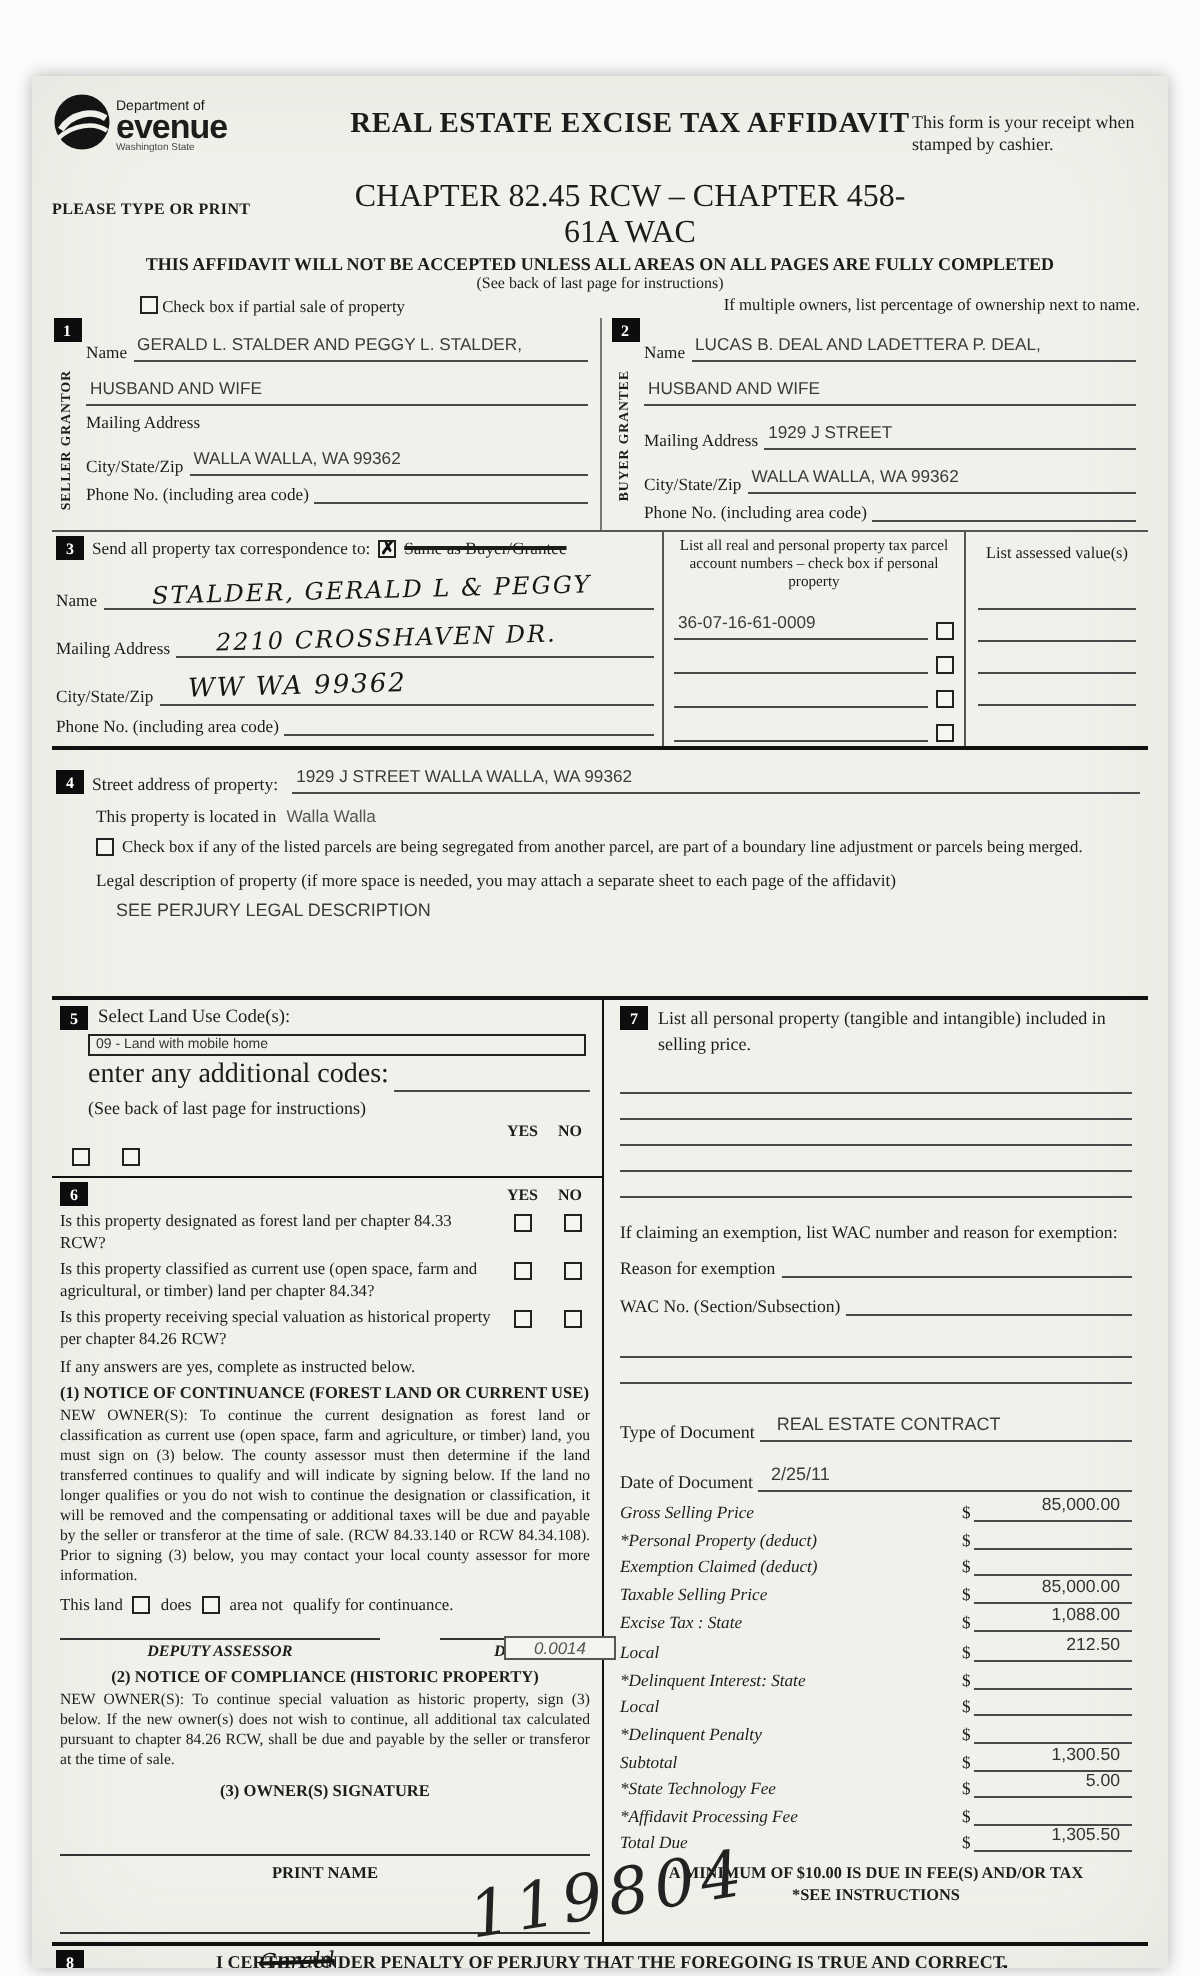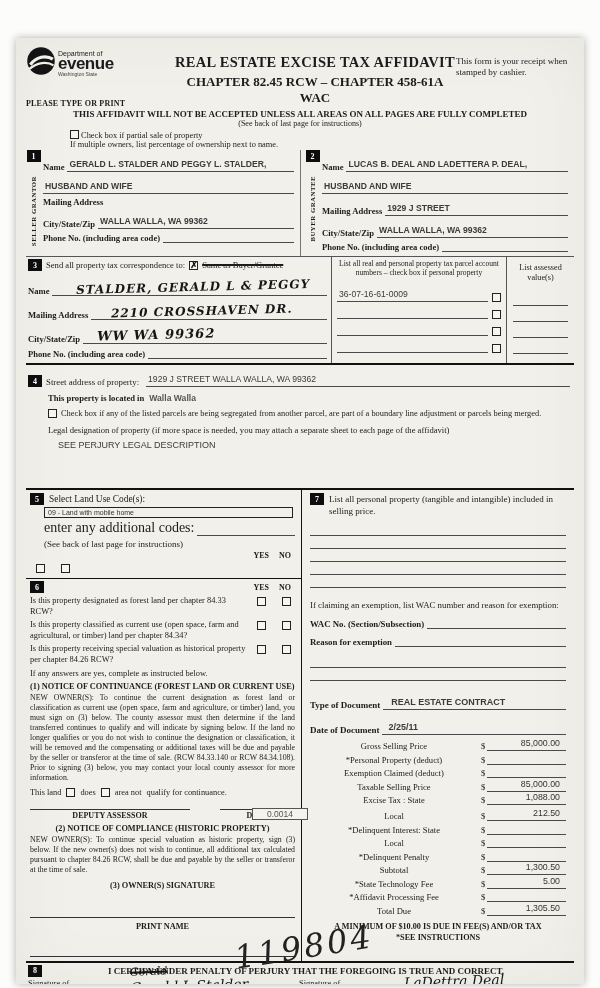--- a/index.html
+++ b/index.html
@@ -5,55 +5,55 @@
   * { margin:0; padding:0; box-sizing:border-box; }
   html,body { width:600px; height:988px; background:#fcfcfb; font-family:"Liberation Serif", serif; color:#1c1c1c; }
   .page { position:absolute; left:16px; top:38px; width:568px; height:946px; background:#f1f0ea;
           box-shadow:0 0 8px rgba(0,0,0,.3), inset 0 0 60px rgba(120,115,100,.08);
           padding:8px 10px 4px 10px; overflow:hidden; }
   
   .cb { display:inline-block; width:9px; height:9px; border:1px solid #222; background:#f6f5f0; vertical-align:-1px; flex:none; }
   .cb.checked { font-size:9px; line-height:7px; text-align:center; font-weight:bold; color:#111; }
   .numbox { display:inline-flex; align-items:center; justify-content:center; width:14px; height:12px;
             background:#0d0d0d; color:#fff; font:bold 8px "Liberation Serif",serif; flex:none; }
-  .frow { display:flex; align-items:flex-end; margin-top:3px;font-weight:bold; }
+  .frow { display:flex; align-items:flex-end; margin-top:3px; }
   .lbl { font-size:8.6px; white-space:nowrap; padding-right:3px; }
   .fill { flex:1; border-bottom:1px solid #4a4a4a; min-height:11px; position:relative; }
   .typed { font-family:"Liberation Sans", sans-serif; font-size:8.6px; color:#3b3b3b; padding-left:2px; white-space:nowrap; }
   .hw { font-family:"DejaVu Serif", serif; font-style:italic; color:#161616; white-space:nowrap; }
   .ctr { text-align:center; }
   s { text-decoration-thickness:2px; }
   
   .hdr { display:flex; align-items:flex-start; }
   .logo-wrap { width:148px; flex:none; }
   .logo { display:flex; align-items:center; }
   .logo svg { width:30px; height:30px; }
   .brand { margin-left:2px; line-height:1; }
   .brand-top { font-size:7px; font-family:"Liberation Sans",sans-serif; }
   .brand-main { font-size:17px; font-weight:bold; font-family:"Liberation Sans",sans-serif; letter-spacing:-.5px; margin-top:-2px;}
   .brand-sub { font-size:5px; font-family:"Liberation Sans",sans-serif; color:#444; }
   .please { font-size:8px; margin-top:19px; letter-spacing:.2px;font-weight:bold; }
   .titleblock { flex:1; text-align:center; padding-top:8px; }
   .title { font-size:14.5px; font-weight:bold; letter-spacing:.3px; }
-  .subtitle { font-size:13px; margin-top:3px;font-weight:bold; }
+  .subtitle { font-size:16px; margin-top:19px; }
   .receipt { width:118px; flex:none; font-size:9px; text-align:left; padding-top:10px; line-height:1.25; }
   .notice { text-align:center; font-size:9px; font-weight:bold; margin-top:1px; }
   .seeback { text-align:center; font-size:8px; }
-  .toprow { display:flex; justify-content:space-between; font-size:8.4px; margin-top:2px; padding:0 4px 0 44px;flex-direction:column; }
+  .toprow { display:flex; justify-content:space-between; font-size:8.4px; margin-top:2px; padding:0 4px 0 44px; }
   
   .parties { display:flex; margin-top:1px; }
   .party { width:50%; display:flex; padding-bottom:4px; }
   .party + .party { border-left:1px solid #777; padding-left:4px; }
   .sideband { width:15px; flex:none; display:flex; flex-direction:column; align-items:center; }
   .vlabel { writing-mode:vertical-rl; transform:rotate(180deg); font-size:6.8px; font-weight:bold; letter-spacing:.5px; margin-top:14px; line-height:1.1; }
   .pfields { flex:1; padding:0 6px 0 2px; }
   
   .sec3 { display:flex; border-top:1px solid #555; }
   .s3a { width:305px; flex:none; padding:2px 4px 4px 2px; }
-  .s3b { width:176px; flex:none; border-left:1px solid #555; border-right:1px solid #555; padding:2px 5px; }
+  .s3b { width:152px; flex:none; border-left:1px solid #555; border-right:1px solid #555; padding:2px 5px; }
   .s3c { flex:1; padding:2px 6px; }
   .small-hdr { font-size:7.6px; text-align:center; line-height:1.2; }
   .parcelrow { display:flex; align-items:flex-end; margin-top:6px; }
   .parcelrow .fill { margin-right:4px; }
   .assessline { border-bottom:1px solid #4a4a4a; height:13px; margin-top:3px; }
   .hwbig { font-size:12px; letter-spacing:1px; transform:rotate(-1.5deg); display:inline-block; }
   
   .sec4 { border-top:2px solid #111; padding:3px 4px 6px 2px; }
   .sec4 .frow { margin-top:4px; }
   
@@ -64,28 +64,28 @@
   .sec6 { padding:2px 6px 4px 4px; }
   .codebox { border:1px solid #222; font-family:"Liberation Sans",sans-serif; font-size:7px; color:#333;
              padding:1px 3px; margin:2px 2px 2px 14px; }
   .yn-hdr { display:flex; justify-content:flex-end; font-size:8px; font-weight:bold; gap:10px; padding-right:4px; }
   .qrow { display:flex; align-items:flex-start; margin-top:3px; }
   .qtext { flex:1; font-size:8.4px; line-height:1.25; padding-right:4px; }
   .qboxes { width:44px; flex:none; display:flex; justify-content:space-between; padding:1px 4px 0 6px; }
   .para { font-size:7.8px; line-height:1.28; text-align:justify; margin-top:2px; }
   .ptitle { font-size:8.3px; font-weight:bold; margin-top:4px; }
   .landline { display:flex; align-items:center; gap:5px; font-size:8.4px; margin-top:5px; }
-  .siglines { display:flex; gap:30px; margin-top:12px; }
+  .siglines { display:flex; gap:30px; margin-top:12px;font-style:italic; }
   .sigline { border-top:1px solid #333; text-align:center; font-size:8px; font-weight:bold; padding-top:1px; }
   .fullline { border-bottom:1px solid #333; height:14px; }
   
   .blankline { border-bottom:1px solid #4a4a4a; height:13px; }
   .fin { margin-top:2px; }
   .finrow { display:flex; align-items:flex-end; height:13.6px; }
-  .flabel { flex:none; width:168px; text-align:center; font-size:8.6px; white-space:nowrap; position:relative; }
+  .flabel { flex:none; width:168px; text-align:left; font-size:8.6px; white-space:nowrap; position:relative;font-style:italic; }
   .fdollar { font-size:8.6px; padding:0 2px 0 3px; }
   .fline { flex:1; border-bottom:1px solid #4a4a4a; min-height:11px; text-align:right; }
   .fval { font-family:"Liberation Sans",sans-serif; font-size:8.8px; color:#333; padding-right:6px; }
   .ratebox { position:absolute; left:-58px; top:-3px; border:1.5px solid #555; color:#555;
              font-family:"Liberation Sans",sans-serif; font-size:8.5px; padding:0 14px; background:#f4f3ee; }
   .minnote { text-align:center; font-size:8.2px; font-weight:bold; margin-top:6px; line-height:1.3; }
   
   .sec8 { border-top:2px solid #111; padding:2px 4px 3px 2px; }
   .certline { display:flex; align-items:center; gap:6px; }
   .cert { font-size:9px; font-weight:bold; margin-left:60px; }
@@ -253,21 +253,21 @@
       <span class="fill" style="flex:1;"><span class="typed">1929 J STREET WALLA WALLA, WA 99362</span></span>
     </div>
     <div class="frow" style="border:none; margin-top:6px;">
       <span class="lbl" style="margin-left:20px;">This property is located in</span>
       <span class="typed" style="color:#555;">Walla Walla</span>
     </div>
     <div style="display:flex; gap:4px; margin-left:20px; margin-top:6px; align-items:flex-start;">
       <span class="cb"></span>
       <span style="font-size:8.4px; line-height:1.2;">Check box if any of the listed parcels are being segregated from another parcel, are part of a boundary line adjustment or parcels being merged.</span>
     </div>
-    <div style="font-size:8.6px; margin-left:20px; margin-top:6px;">Legal designation of property (if more space is needed, you may attach a separate sheet to each page of the affidavit)</div>
+    <div style="font-size:8.6px; margin-left:20px; margin-top:6px;">Legal description of property (if more space is needed, you may attach a separate sheet to each page of the affidavit)</div>
     <div class="typed" style="margin-left:28px; margin-top:5px; font-size:9px;">SEE PERJURY LEGAL DESCRIPTION</div>
     <div style="height:32px;"></div>
   </div>
 
   <div class="region">
     <div class="leftcol">
 
       <div class="sec5">
         <div style="display:flex; align-items:center; gap:5px;">
           <span class="numbox">5</span>
@@ -349,26 +349,26 @@
         <span class="numbox">7</span>
         <span style="font-size:9px; line-height:1.35;">List all personal property (tangible and intangible) included in selling price.</span>
       </div>
       <div class="blankline" style="margin-top:6px;"></div>
       <div class="blankline"></div>
       <div class="blankline"></div>
       <div class="blankline"></div>
       <div class="blankline"></div>
 
       <div style="font-size:8.8px; margin-top:12px;">If claiming an exemption, list WAC number and reason for exemption:</div>
+      <div class="frow" style="margin-top:7px;">
+          <span class="lbl" style="font-size:8.8px;">Reason for exemption</span>
+          <span class="fill"></span>
+        </div>
       <div class="frow" style="margin-top:8px;">
           <span class="lbl" style="font-size:8.8px;">WAC No. (Section/Subsection)</span>
-          <span class="fill"></span>
-        </div>
-      <div class="frow" style="margin-top:7px;">
-          <span class="lbl" style="font-size:8.8px;">Reason for exemption</span>
           <span class="fill"></span>
         </div>
       <div class="blankline" style="margin-top:8px;"></div>
       <div class="blankline"></div>
 
       <div class="frow" style="margin-top:10px;">
           <span class="lbl" style="font-size:9px;">Type of Document</span>
         <span class="fill"><span class="typed" style="font-size:9px; margin-left:6px;">REAL ESTATE CONTRACT</span></span>
         </div>
       <div class="frow" style="margin-top:6px;">

